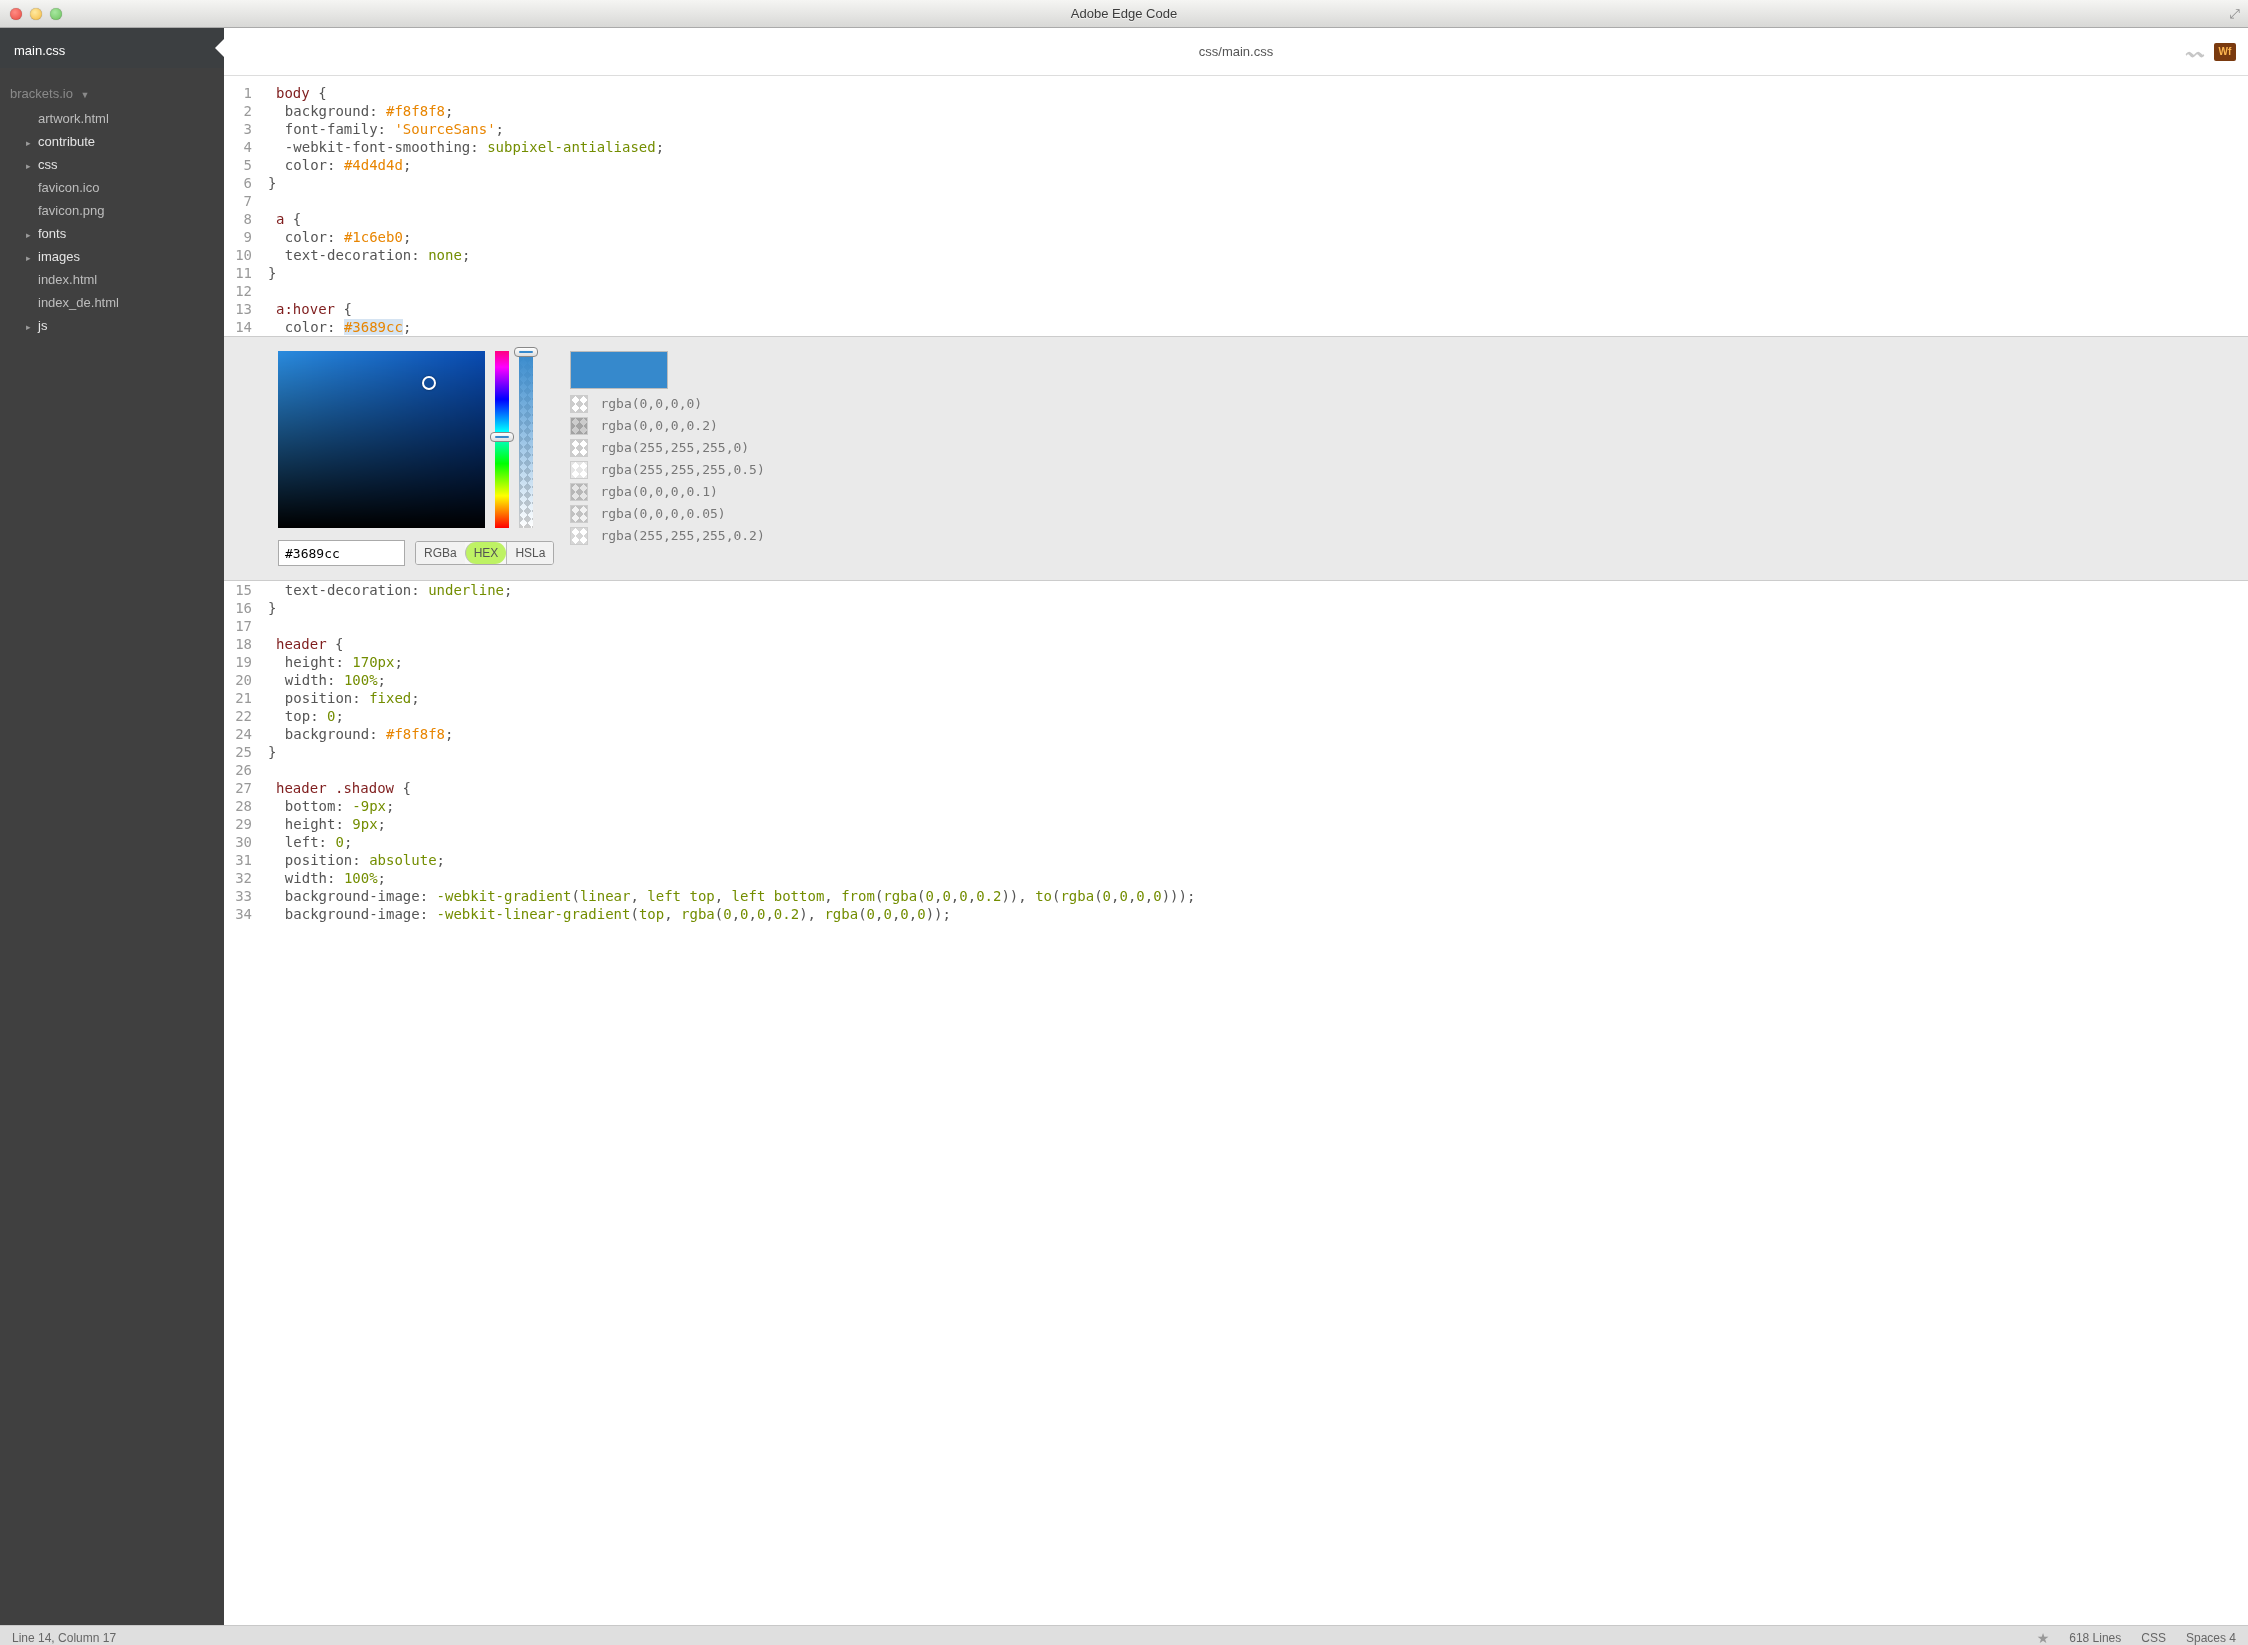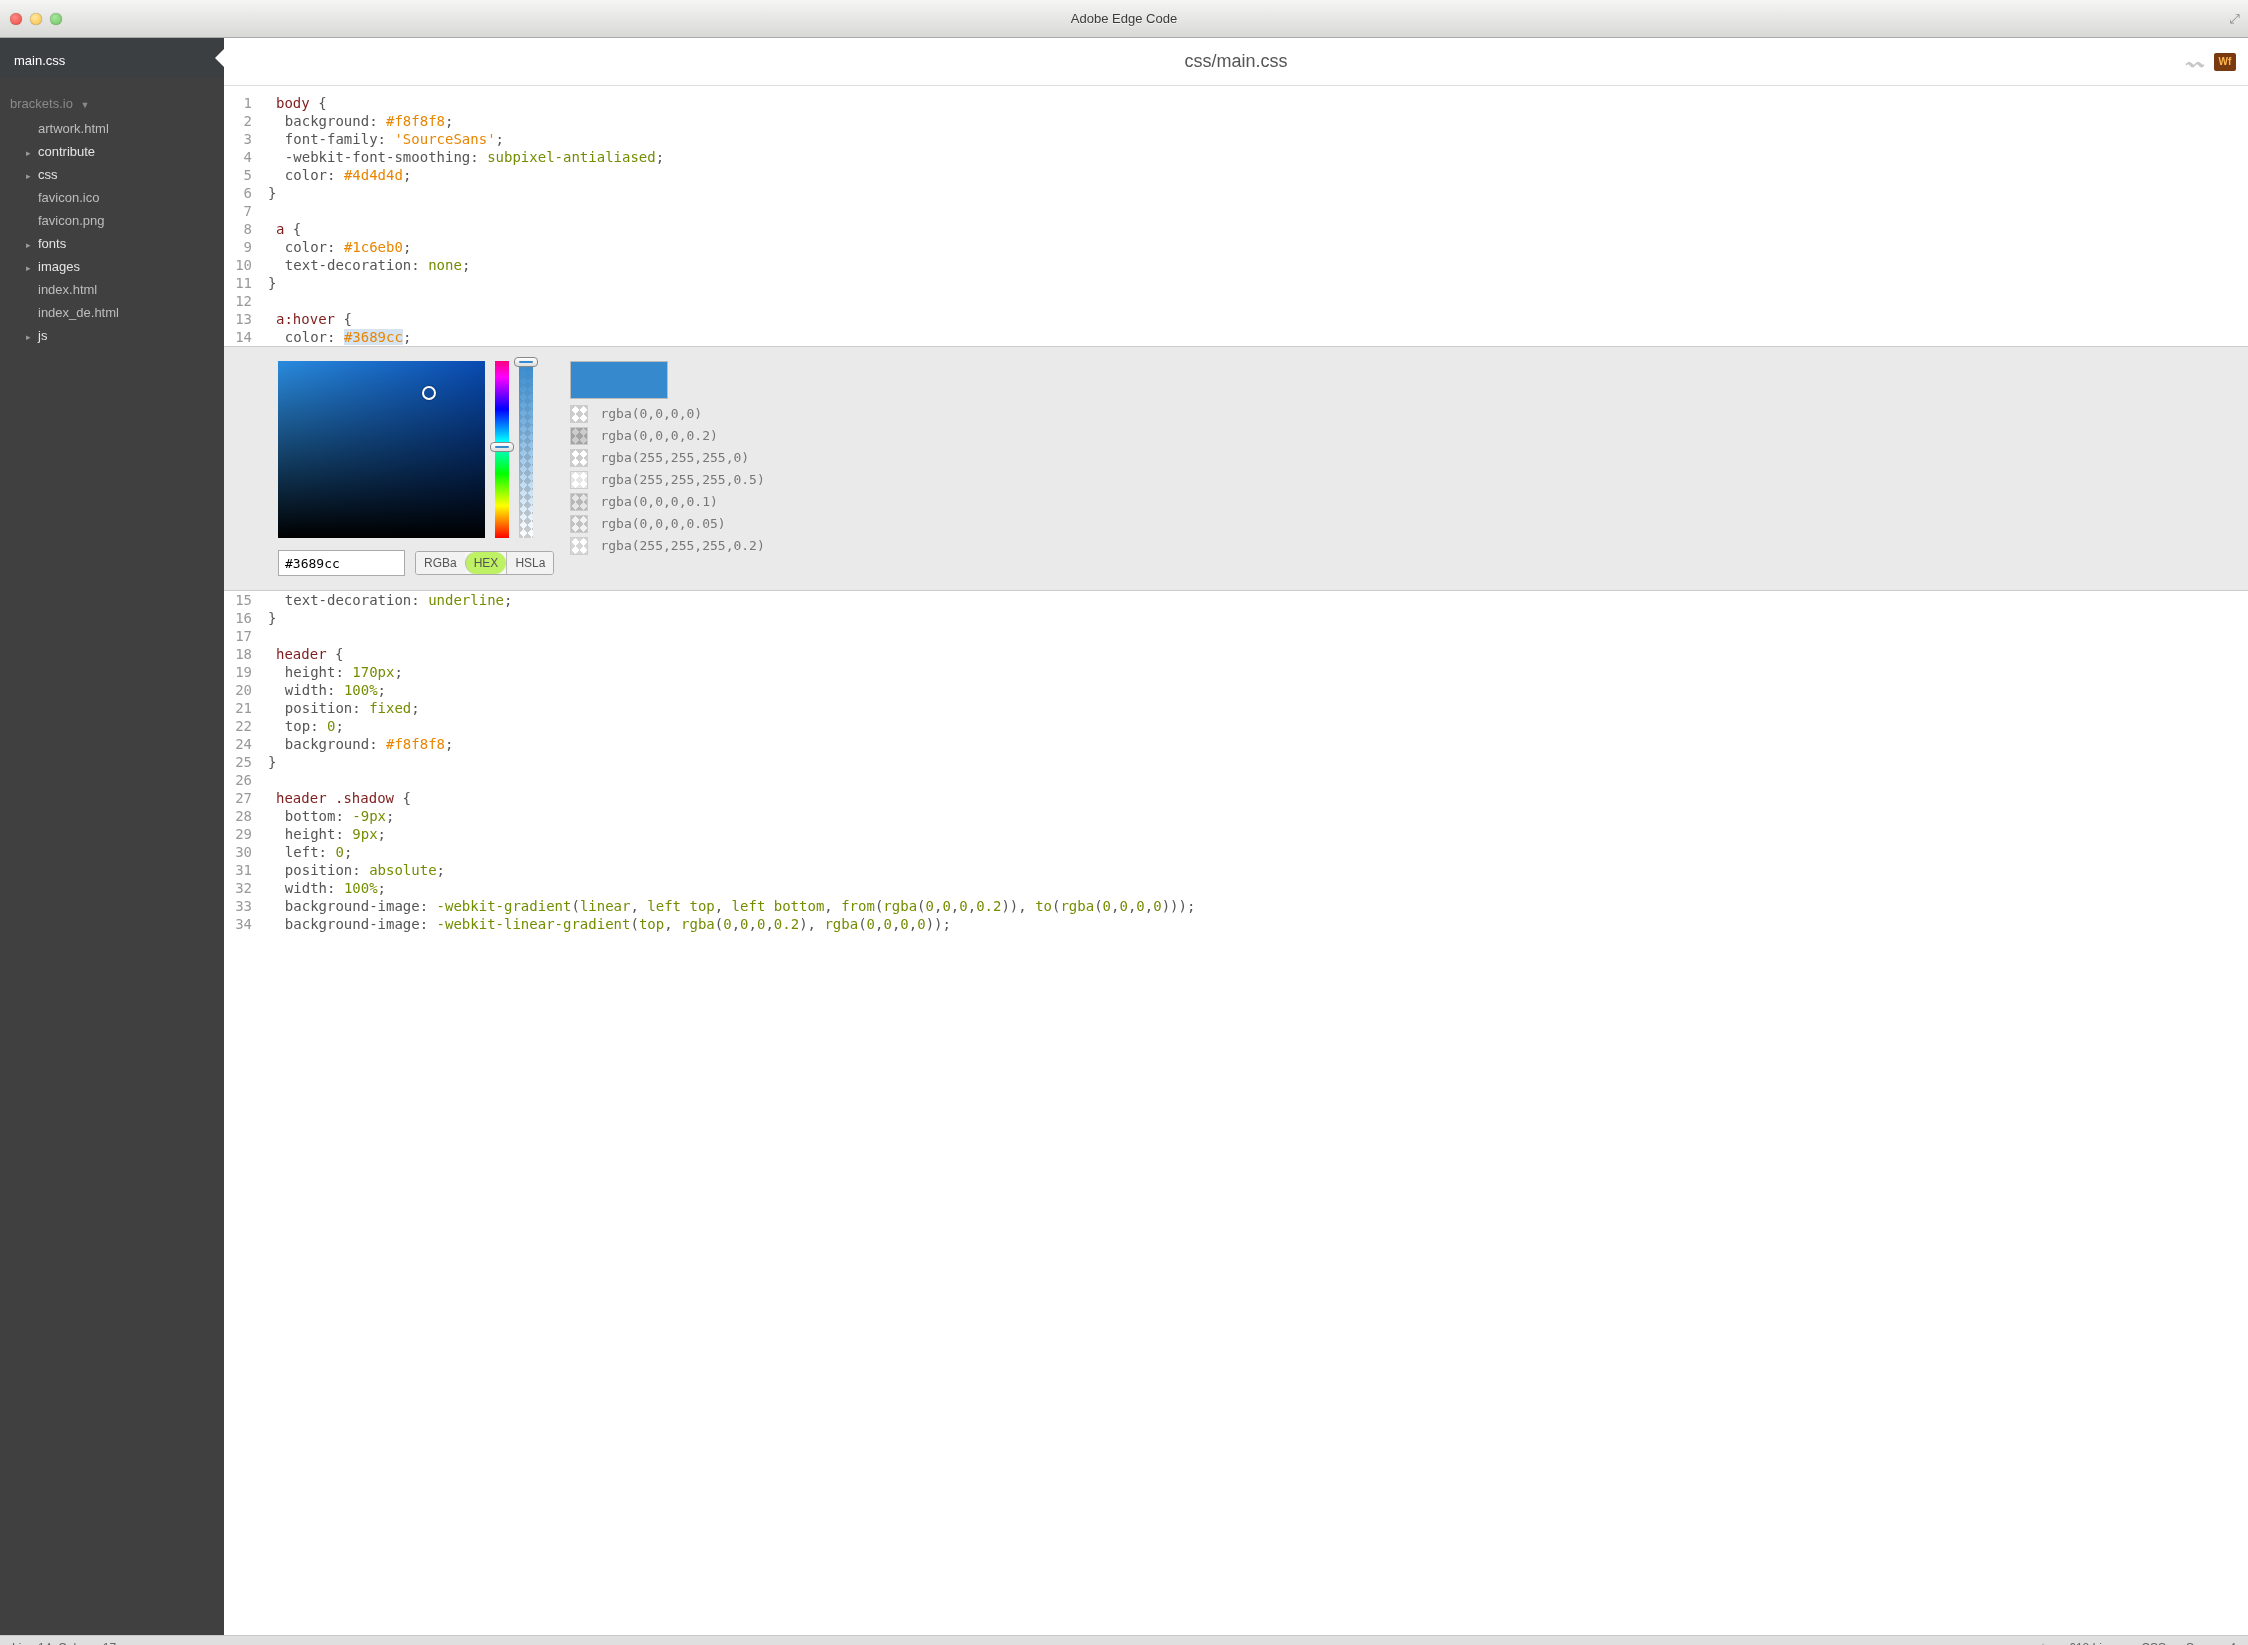--- a/index.html
+++ b/index.html
@@ -1,21 +1,21 @@
 <!DOCTYPE html>
 <html><head>
 <meta charset="utf-8">
 <style>
   * { box-sizing: border-box; margin: 0; padding: 0; }
   html, body { width: 100%; height: 100%; font-family: "Helvetica Neue", Arial, sans-serif; font-size: 13px; color: #333; }
   body { background: #fff; overflow: hidden; }
 
   
   .titlebar {
-    height: 38px;
+    height: 28px;
     background: linear-gradient(#f5f5f3, #d8d8d6);
     border-bottom: 1px solid #aaa;
     display: flex;
     align-items: center;
     position: relative;
   }
   .traffic { display: flex; gap: 8px; padding-left: 10px; }
   .traffic span { width: 12px; height: 12px; border-radius: 50%; display: inline-block; box-shadow: inset 0 0 1px rgba(0,0,0,0.4), 0 0 1px rgba(0,0,0,0.3); }
   .dot-close { background: radial-gradient(circle at 40% 35%, #ff8b83, #e9483f); }
   .dot-min   { background: radial-gradient(circle at 40% 35%, #ffe9a0, #f5b93e); }
@@ -79,21 +79,21 @@
   
   .editor-col { flex: 1; display: flex; flex-direction: column; background: #fff; min-width: 0; }
   .editor-title {
     height: 48px;
     display: flex;
     align-items: center;
     justify-content: center;
     border-bottom: 1px solid #ddd;
     position: relative;
   }
-  .editor-title-text { font-size: 18px; color: #555; font-weight: 300; }
+  .editor-title-text { font-size: 13px; color: #555; font-weight: 300; }
   .title-icons { position: absolute; right: 12px; display: flex; gap: 10px; align-items: center; }
   .wf-badge { width: 22px; height: 18px; background: #7a3a0f; color: #ffb851; font-size: 10px; font-weight: bold; display:flex; align-items:center; justify-content:center; border-radius:2px; }
   .bolt-icon { color: #c6c6c6; font-size: 18px; }
 
   .code-area { flex: 1; overflow: hidden; font-family: "Menlo","Consolas",monospace; font-size: 14px; line-height: 18px; color: #555; }
   .code-line { display: flex; }
   .gutter { width: 40px; text-align: right; padding-right: 12px; color: #999; user-select: none; flex-shrink: 0; }
   .ln-body { white-space: pre; padding-left: 4px; }
   .tok-sel { color: #7f1d1d; margin-left: 8px; }
   .tok-key { color: #555; }

